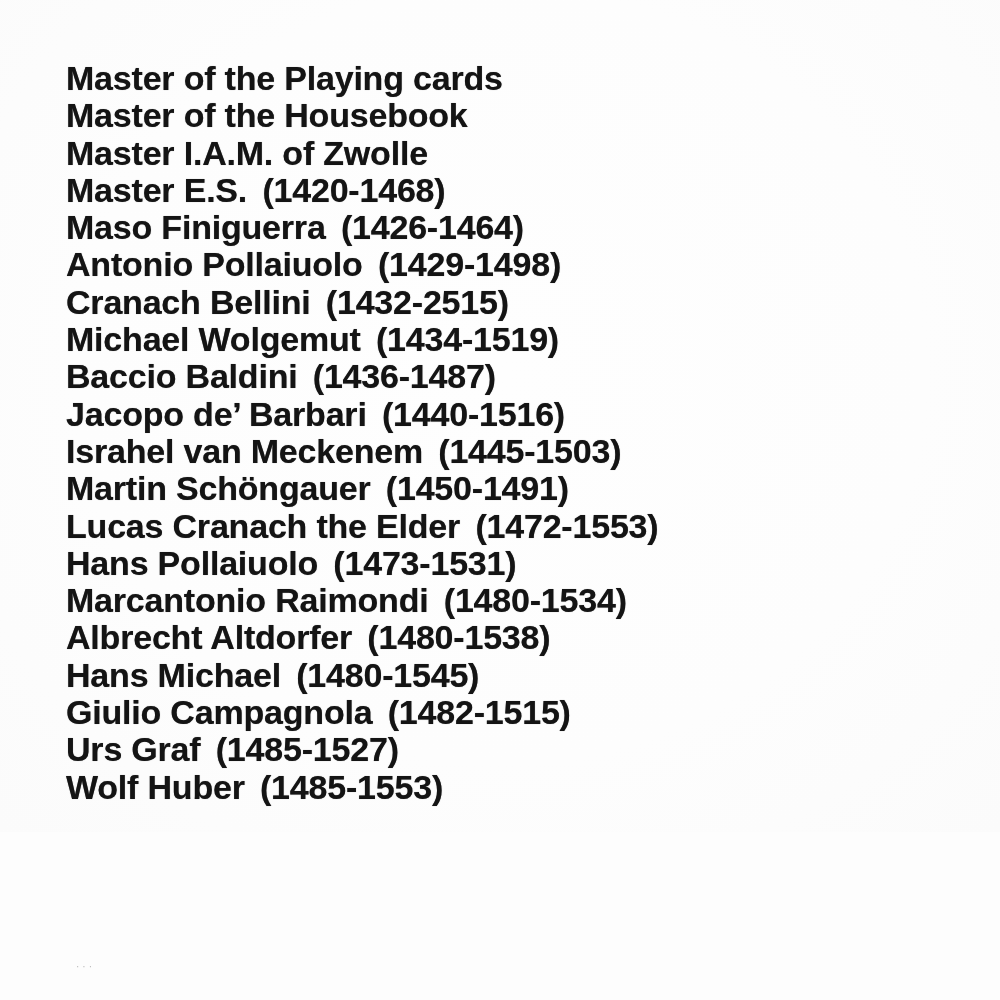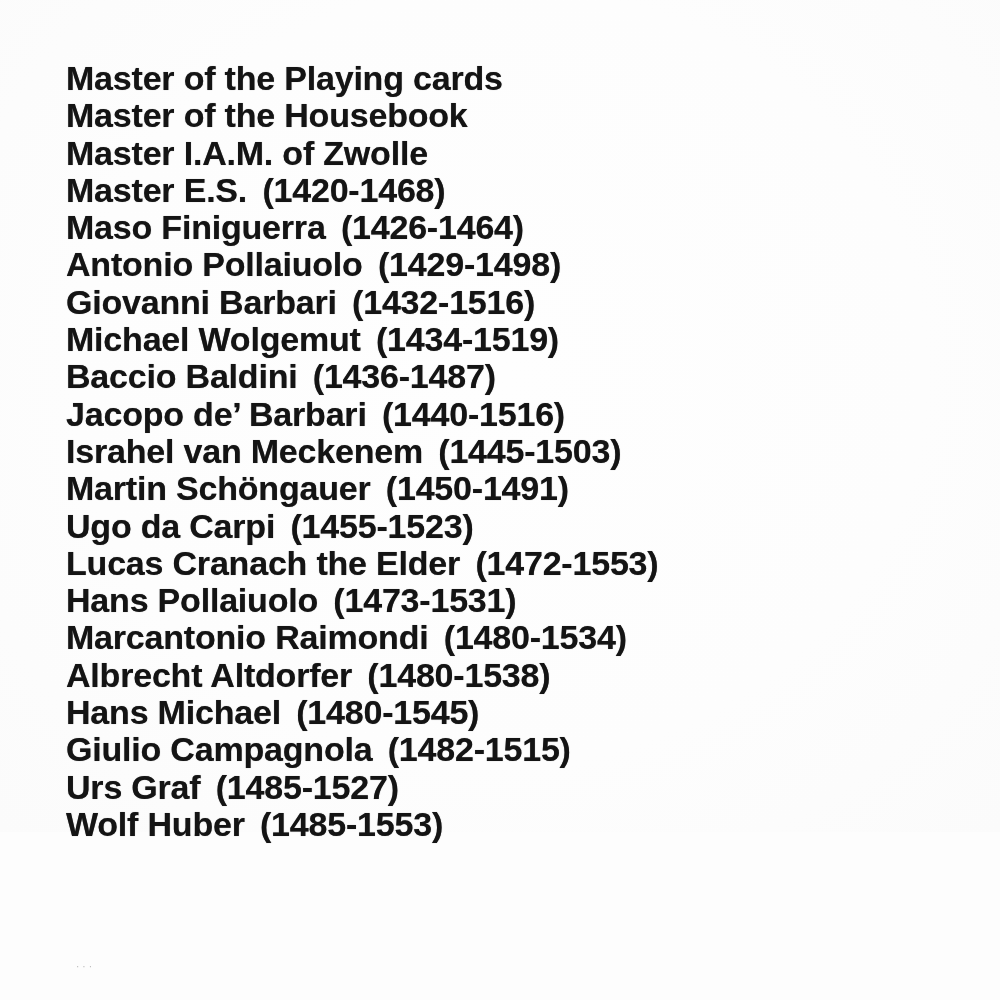--- a/index.html
+++ b/index.html
@@ -62,33 +62,32 @@
   <div class="row"><span class="name">Master of the Housebook</span></div>
 
   <div class="row"><span class="name">Master I.A.M. of Zwolle</span></div>
 
   <div class="row"><span class="name">Master E.S.</span><span class="dates">(1420-1468)</span></div>
 
   <div class="row"><span class="name">Maso Finiguerra</span><span class="dates">(1426-1464)</span></div>
 
   <div class="row"><span class="name">Antonio Pollaiuolo</span><span class="dates">(1429-1498)</span></div>
 
-  <div class="row"><span class="name">Giovanni Barbari</span><span class="dates">(1432-1516)</span></div>
+  <div class="row"><span class="name">Cranach Bellini</span><span class="dates">(1432-2515)</span></div>
 
   <div class="row"><span class="name">Michael Wolgemut</span><span class="dates">(1434-1519)</span></div>
 
   <div class="row"><span class="name">Baccio Baldini</span><span class="dates">(1436-1487)</span></div>
 
   <div class="row"><span class="name">Jacopo de’ Barbari</span><span class="dates">(1440-1516)</span></div>
 
   <div class="row"><span class="name">Israhel van Meckenem</span><span class="dates">(1445-1503)</span></div>
 
   <div class="row"><span class="name">Martin Schöngauer</span><span class="dates">(1450-1491)</span></div>
 
-  <div class="row"><span class="name">Ugo da Carpi</span><span class="dates">(1455-1523)</span></div>
 
 
   <div class="row"><span class="name">Lucas Cranach the Elder</span><span class="dates">(1472-1553)</span></div>
 
   <div class="row"><span class="name">Hans Pollaiuolo</span><span class="dates">(1473-1531)</span></div>
 
   <div class="row"><span class="name">Marcantonio Raimondi</span><span class="dates">(1480-1534)</span></div>
 
   <div class="row"><span class="name">Albrecht Altdorfer</span><span class="dates">(1480-1538)</span></div>
 

